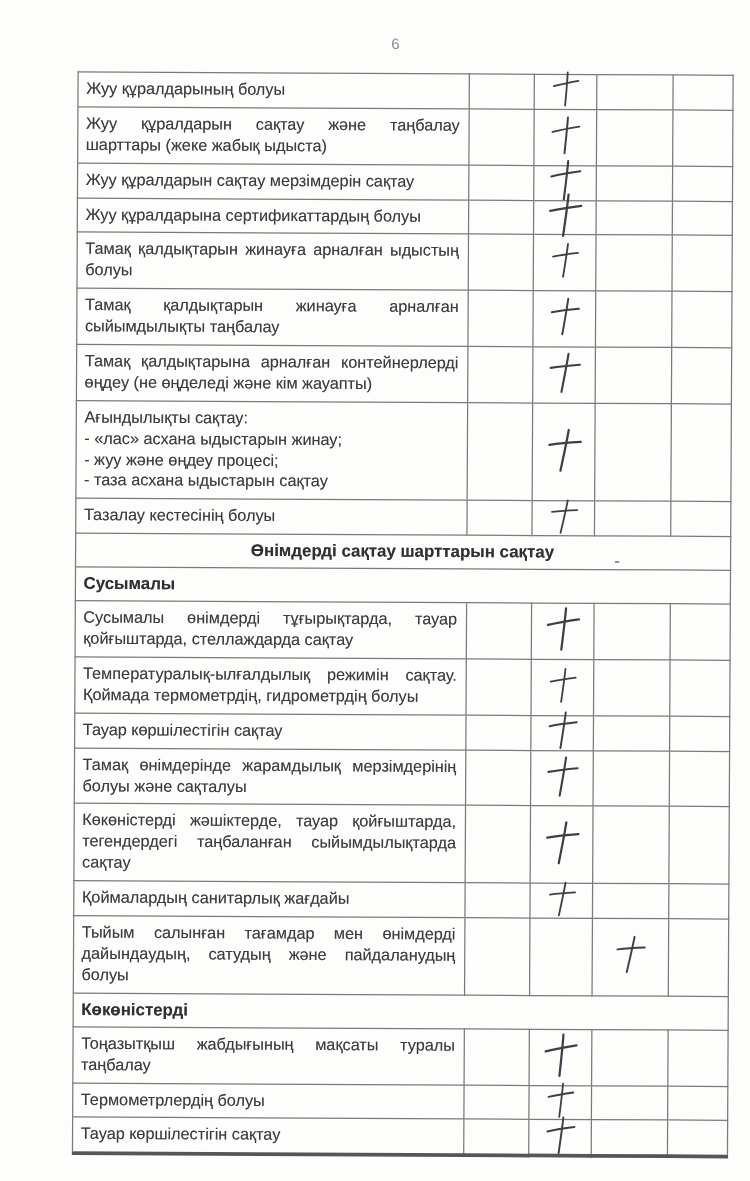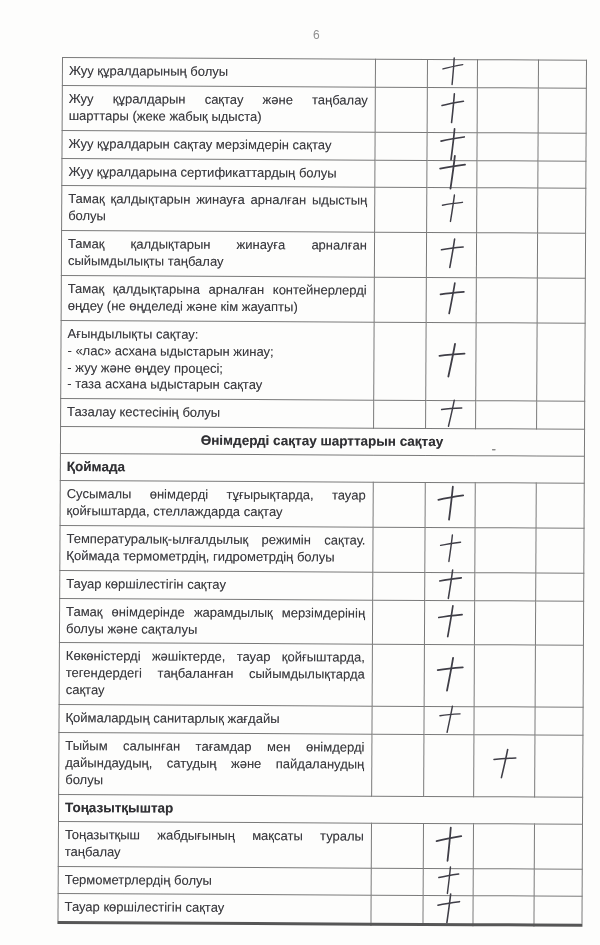--- a/index.html
+++ b/index.html
@@ -221,21 +221,21 @@
               </svg>
             </span>
           </td>
           <td class="check"></td>
           <td class="check"></td>
         </tr>
         <tr>
           <td colspan="5" class="section center"><span>Өнімдерді сақтау шарттарын сақтау</span><span class="dash">-</span></td>
         </tr>
         <tr>
-          <td colspan="5" class="section"><span>Қоймада</span></td>
+          <td colspan="5" class="section"><span>Сусымалы</span></td>
         </tr>
         <tr>
           <td class="label">Сусымалы өнімдерді тұғырықтарда, тауар қойғыштарда, стеллаждарда сақтау</td>
           <td class="check"></td>
           <td class="check">
             <span class="mark" style="transform:translate(-50%,-55%) rotate(-2deg) scale(1.06)">
               <svg width="30" height="36" viewBox="0 0 30 36">
                 <path d="M17.5 2.5 C16.5 11, 14.5 24, 13 33.5" stroke="#3f3e47" stroke-width="1.7" fill="none" stroke-linecap="round"></path>
                 <path d="M3.5 14.5 C11 13, 20 11.8, 27 11" stroke="#3f3e47" stroke-width="1.7" fill="none" stroke-linecap="round"></path>
               </svg>
@@ -322,21 +322,21 @@
             <span class="mark" style="transform:translate(-50%,-55%) rotate(4deg) scale(0.92)">
               <svg width="30" height="36" viewBox="0 0 30 36">
                 <path d="M17.5 2.5 C16.5 11, 14.5 24, 13 33.5" stroke="#3f3e47" stroke-width="1.7" fill="none" stroke-linecap="round"></path>
                 <path d="M3.5 14.5 C11 13, 20 11.8, 27 11" stroke="#3f3e47" stroke-width="1.7" fill="none" stroke-linecap="round"></path>
               </svg>
             </span>
           </td>
           <td class="check"></td>
         </tr>
         <tr>
-          <td colspan="5" class="section"><span>Тоңазытқыштар</span></td>
+          <td colspan="5" class="section"><span>Көкөністерді</span></td>
         </tr>
         <tr>
           <td class="label">Тоңазытқыш жабдығының мақсаты туралы таңбалау</td>
           <td class="check"></td>
           <td class="check">
             <span class="mark" style="transform:translate(-50%,-55%) rotate(-3deg) scale(1.06)">
               <svg width="30" height="36" viewBox="0 0 30 36">
                 <path d="M17.5 2.5 C16.5 11, 14.5 24, 13 33.5" stroke="#3f3e47" stroke-width="1.7" fill="none" stroke-linecap="round"></path>
                 <path d="M3.5 14.5 C11 13, 20 11.8, 27 11" stroke="#3f3e47" stroke-width="1.7" fill="none" stroke-linecap="round"></path>
               </svg>

